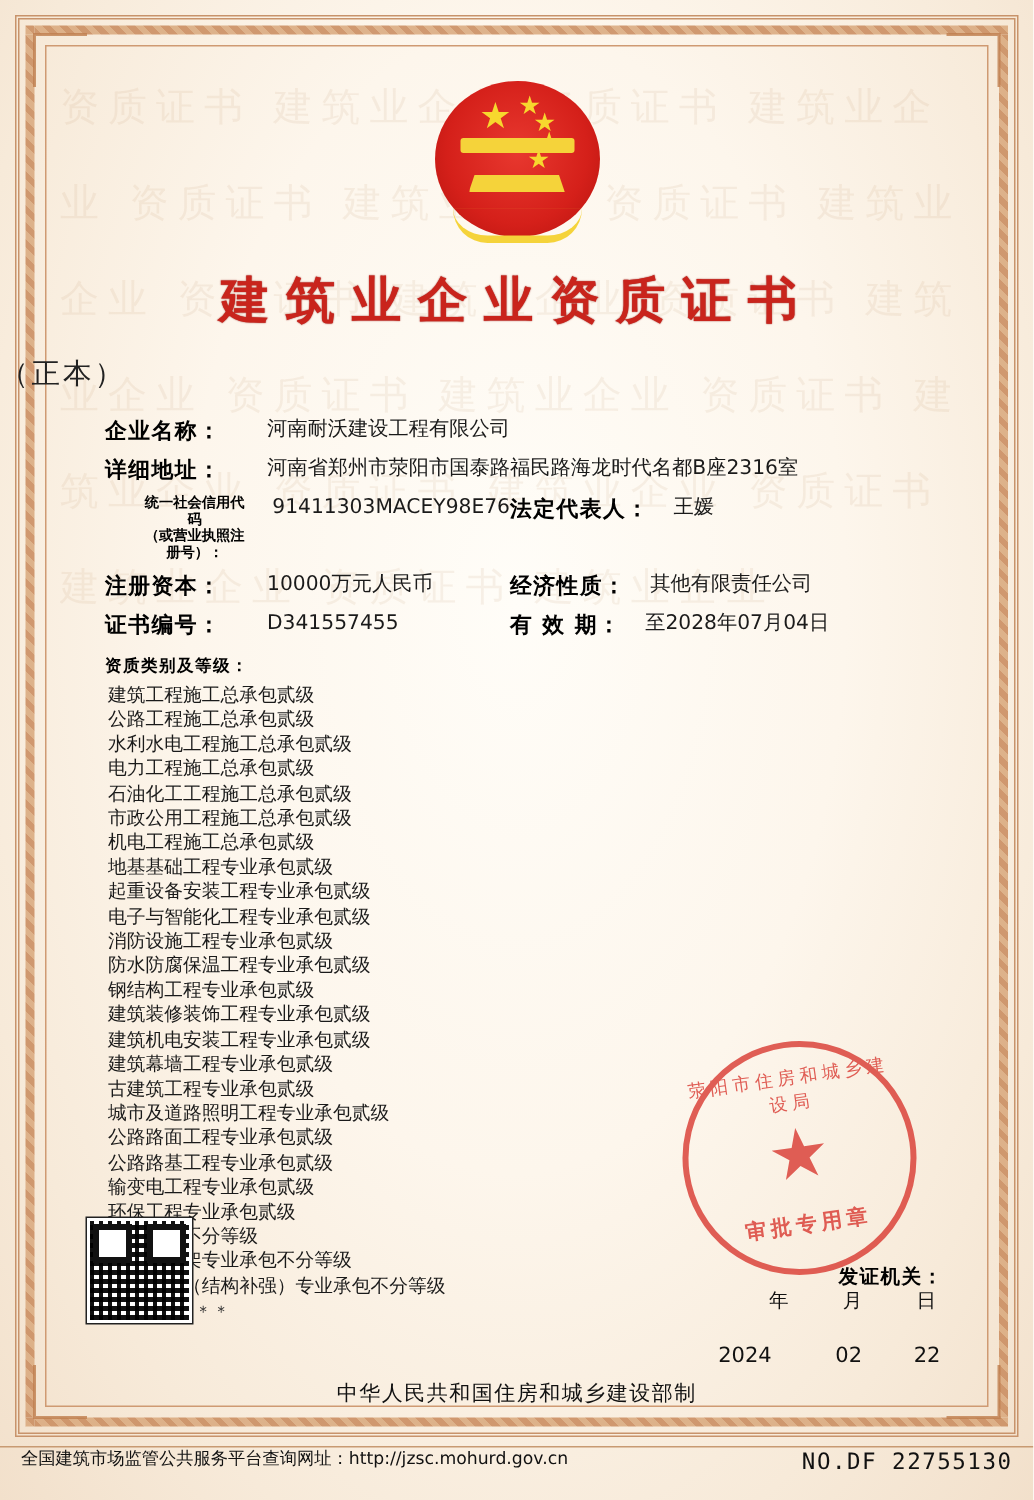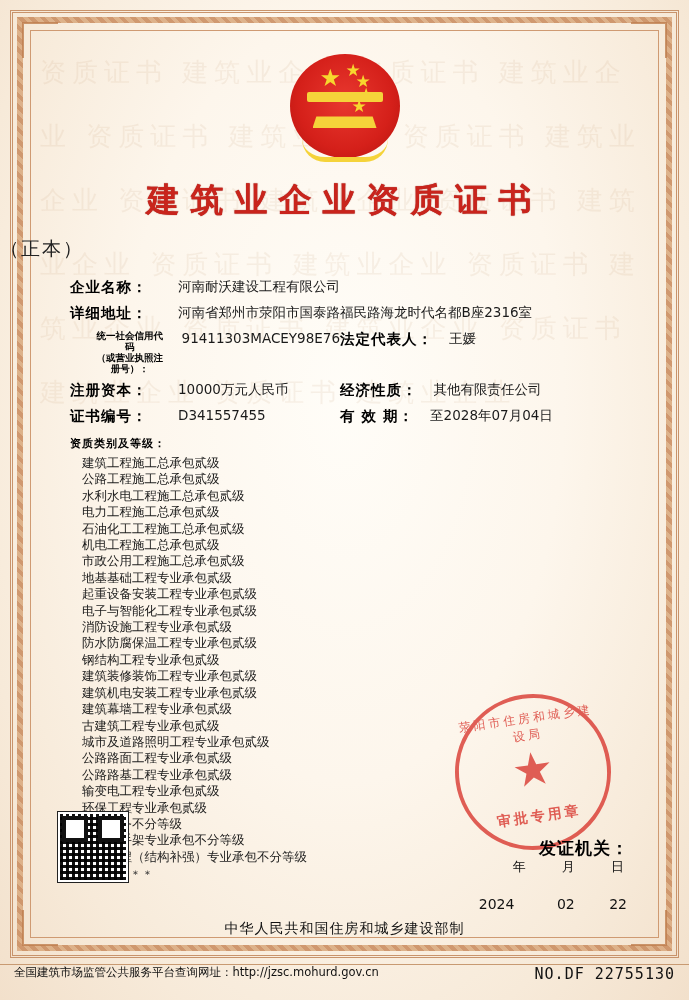--- a/index.html
+++ b/index.html
@@ -123,34 +123,34 @@
     font-size:9.5px;line-height:11px;color:#000;width:92px;text-align:center;
     font-weight:bold;
     margin-left:24px;
   }
 
   .qlabel{
     font-family:Liberation Serif, serif;
     font-weight:bold;font-size:11px;letter-spacing:1px;margin:10px 0 4px 0;color:#000;
   }
   .qlist{
-    margin-left:12px;
+    margin-left:2px;
     font-family:Liberation Serif, serif;
     font-size:12.5px;line-height:16.4px;color:#1a1a1a;
   }
   .stars{
     font-family:"DejaVu Sans", sans-serif;
     font-size:11px;letter-spacing:1px;color:#333;margin-left:12px;margin-top:2px;
   }
 
   
   .issuer{
     position:absolute;right:60px;bottom:140px;
     font-family:"DejaVu Sans", sans-serif;
-    font-size:17px;font-weight:bold;letter-spacing:1px;color:#000;
+    font-size:13px;font-weight:bold;letter-spacing:1px;color:#000;
   }
   .datefield{
     position:absolute;right:64px;bottom:124px;
     font-family:"DejaVu Sans", sans-serif;font-size:13px;color:#111;
     letter-spacing:1px;
   }
   .datenums{
     position:absolute;right:62px;bottom:88px;
     font-family:"DejaVu Sans", sans-serif;font-size:14px;color:#111;
   }
@@ -285,22 +285,22 @@
       </div>
     </div>
 
     <div class="qlabel">资质类别及等级：</div>
     <div class="qlist">
         <div>建筑工程施工总承包贰级</div>
         <div>公路工程施工总承包贰级</div>
         <div>水利水电工程施工总承包贰级</div>
         <div>电力工程施工总承包贰级</div>
         <div>石油化工工程施工总承包贰级</div>
+        <div>市政公用工程施工总承包贰级</div>
         <div>机电工程施工总承包贰级</div>
-        <div>市政公用工程施工总承包贰级</div>
         <div>地基基础工程专业承包贰级</div>
         <div>起重设备安装工程专业承包贰级</div>
         <div>电子与智能化工程专业承包贰级</div>
         <div>消防设施工程专业承包贰级</div>
         <div>防水防腐保温工程专业承包贰级</div>
         <div>钢结构工程专业承包贰级</div>
         <div>建筑装修装饰工程专业承包贰级</div>
         <div>建筑机电安装工程专业承包贰级</div>
         <div>建筑幕墙工程专业承包贰级</div>
         <div>古建筑工程专业承包贰级</div>

